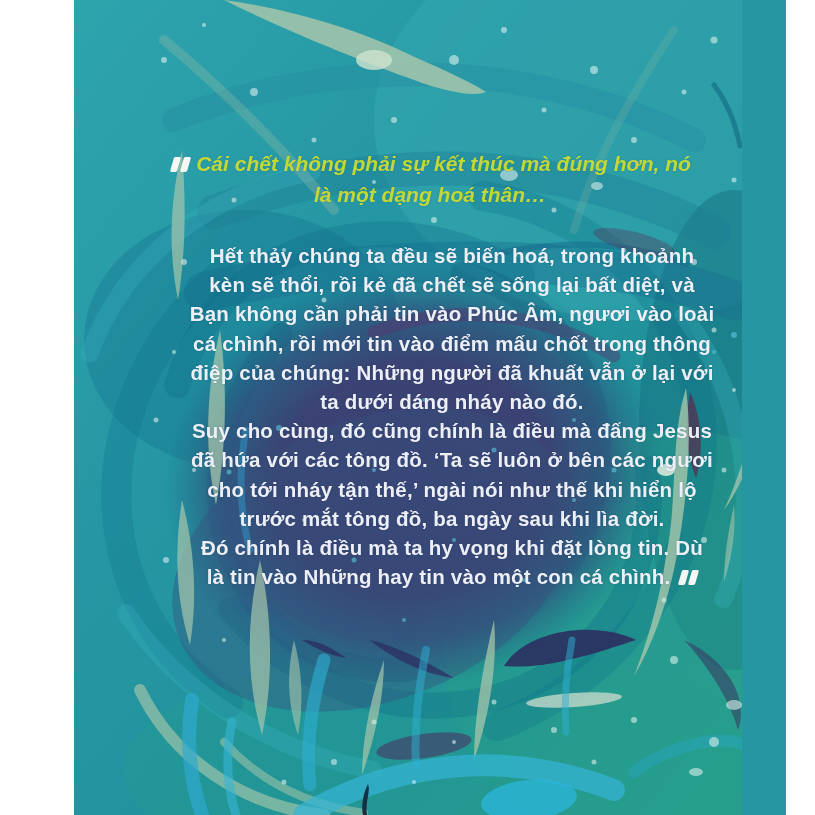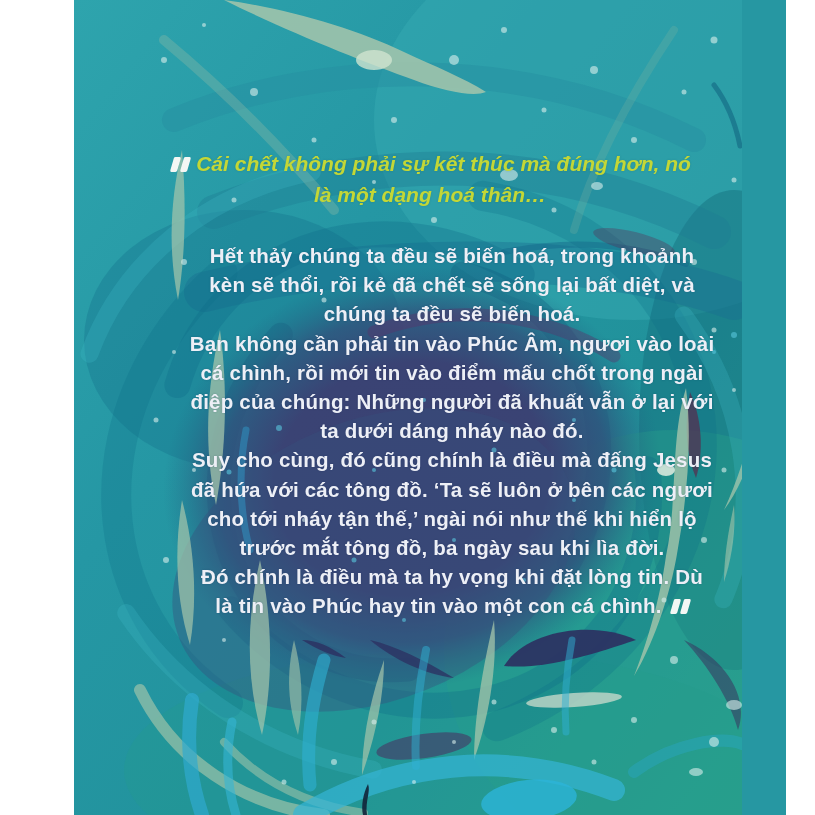--- a/index.html
+++ b/index.html
@@ -199,29 +199,28 @@
         <span class="qicon"><i></i><i></i></span><span>Cái chết không phải sự kết thúc mà đúng hơn, nó</span>
       </div>
       <div class="line">
         <span>là một dạng hoá thân…</span>
       </div>
     </div>
 
     <div class="bodytext">
       <div class="line">Hết thảy chúng ta đều sẽ biến hoá, trong khoảnh</div>
       <div class="line">kèn sẽ thổi, rồi kẻ đã chết sẽ sống lại bất diệt, và</div>
-      <div class="line">chúng ta đều sẽ biến hoá.</div>
       <div class="line">Bạn không cần phải tin vào Phúc Âm, ngươi vào loài</div>
-      <div class="line">cá chình, rồi mới tin vào điểm mấu chốt trong ngài</div>
+      <div class="line">cá chình, rồi mới tin vào điểm mấu chốt trong thông</div>
       <div class="line">điệp của chúng: Những người đã khuất vẫn ở lại với</div>
       <div class="line">ta dưới dáng nháy nào đó.</div>
       <div class="line">Suy cho cùng, đó cũng chính là điều mà đấng Jesus</div>
       <div class="line">đã hứa với các tông đồ. ‘Ta sẽ luôn ở bên các ngươi</div>
       <div class="line">cho tới nháy tận thế,’ ngài nói như thế khi hiển lộ</div>
       <div class="line">trước mắt tông đồ, ba ngày sau khi lìa đời.</div>
       <div class="line">Đó chính là điều mà ta hy vọng khi đặt lòng tin. Dù</div>
       <div class="line">
-        <span>là tin vào Phúc hay tin vào một con cá chình.</span><span class="qicon close"><i></i><i></i></span>
+        <span>là tin vào Những hay tin vào một con cá chình.</span><span class="qicon close"><i></i><i></i></span>
       </div>
     </div>
 
   </div>
 </div>
 
 </body></html>

